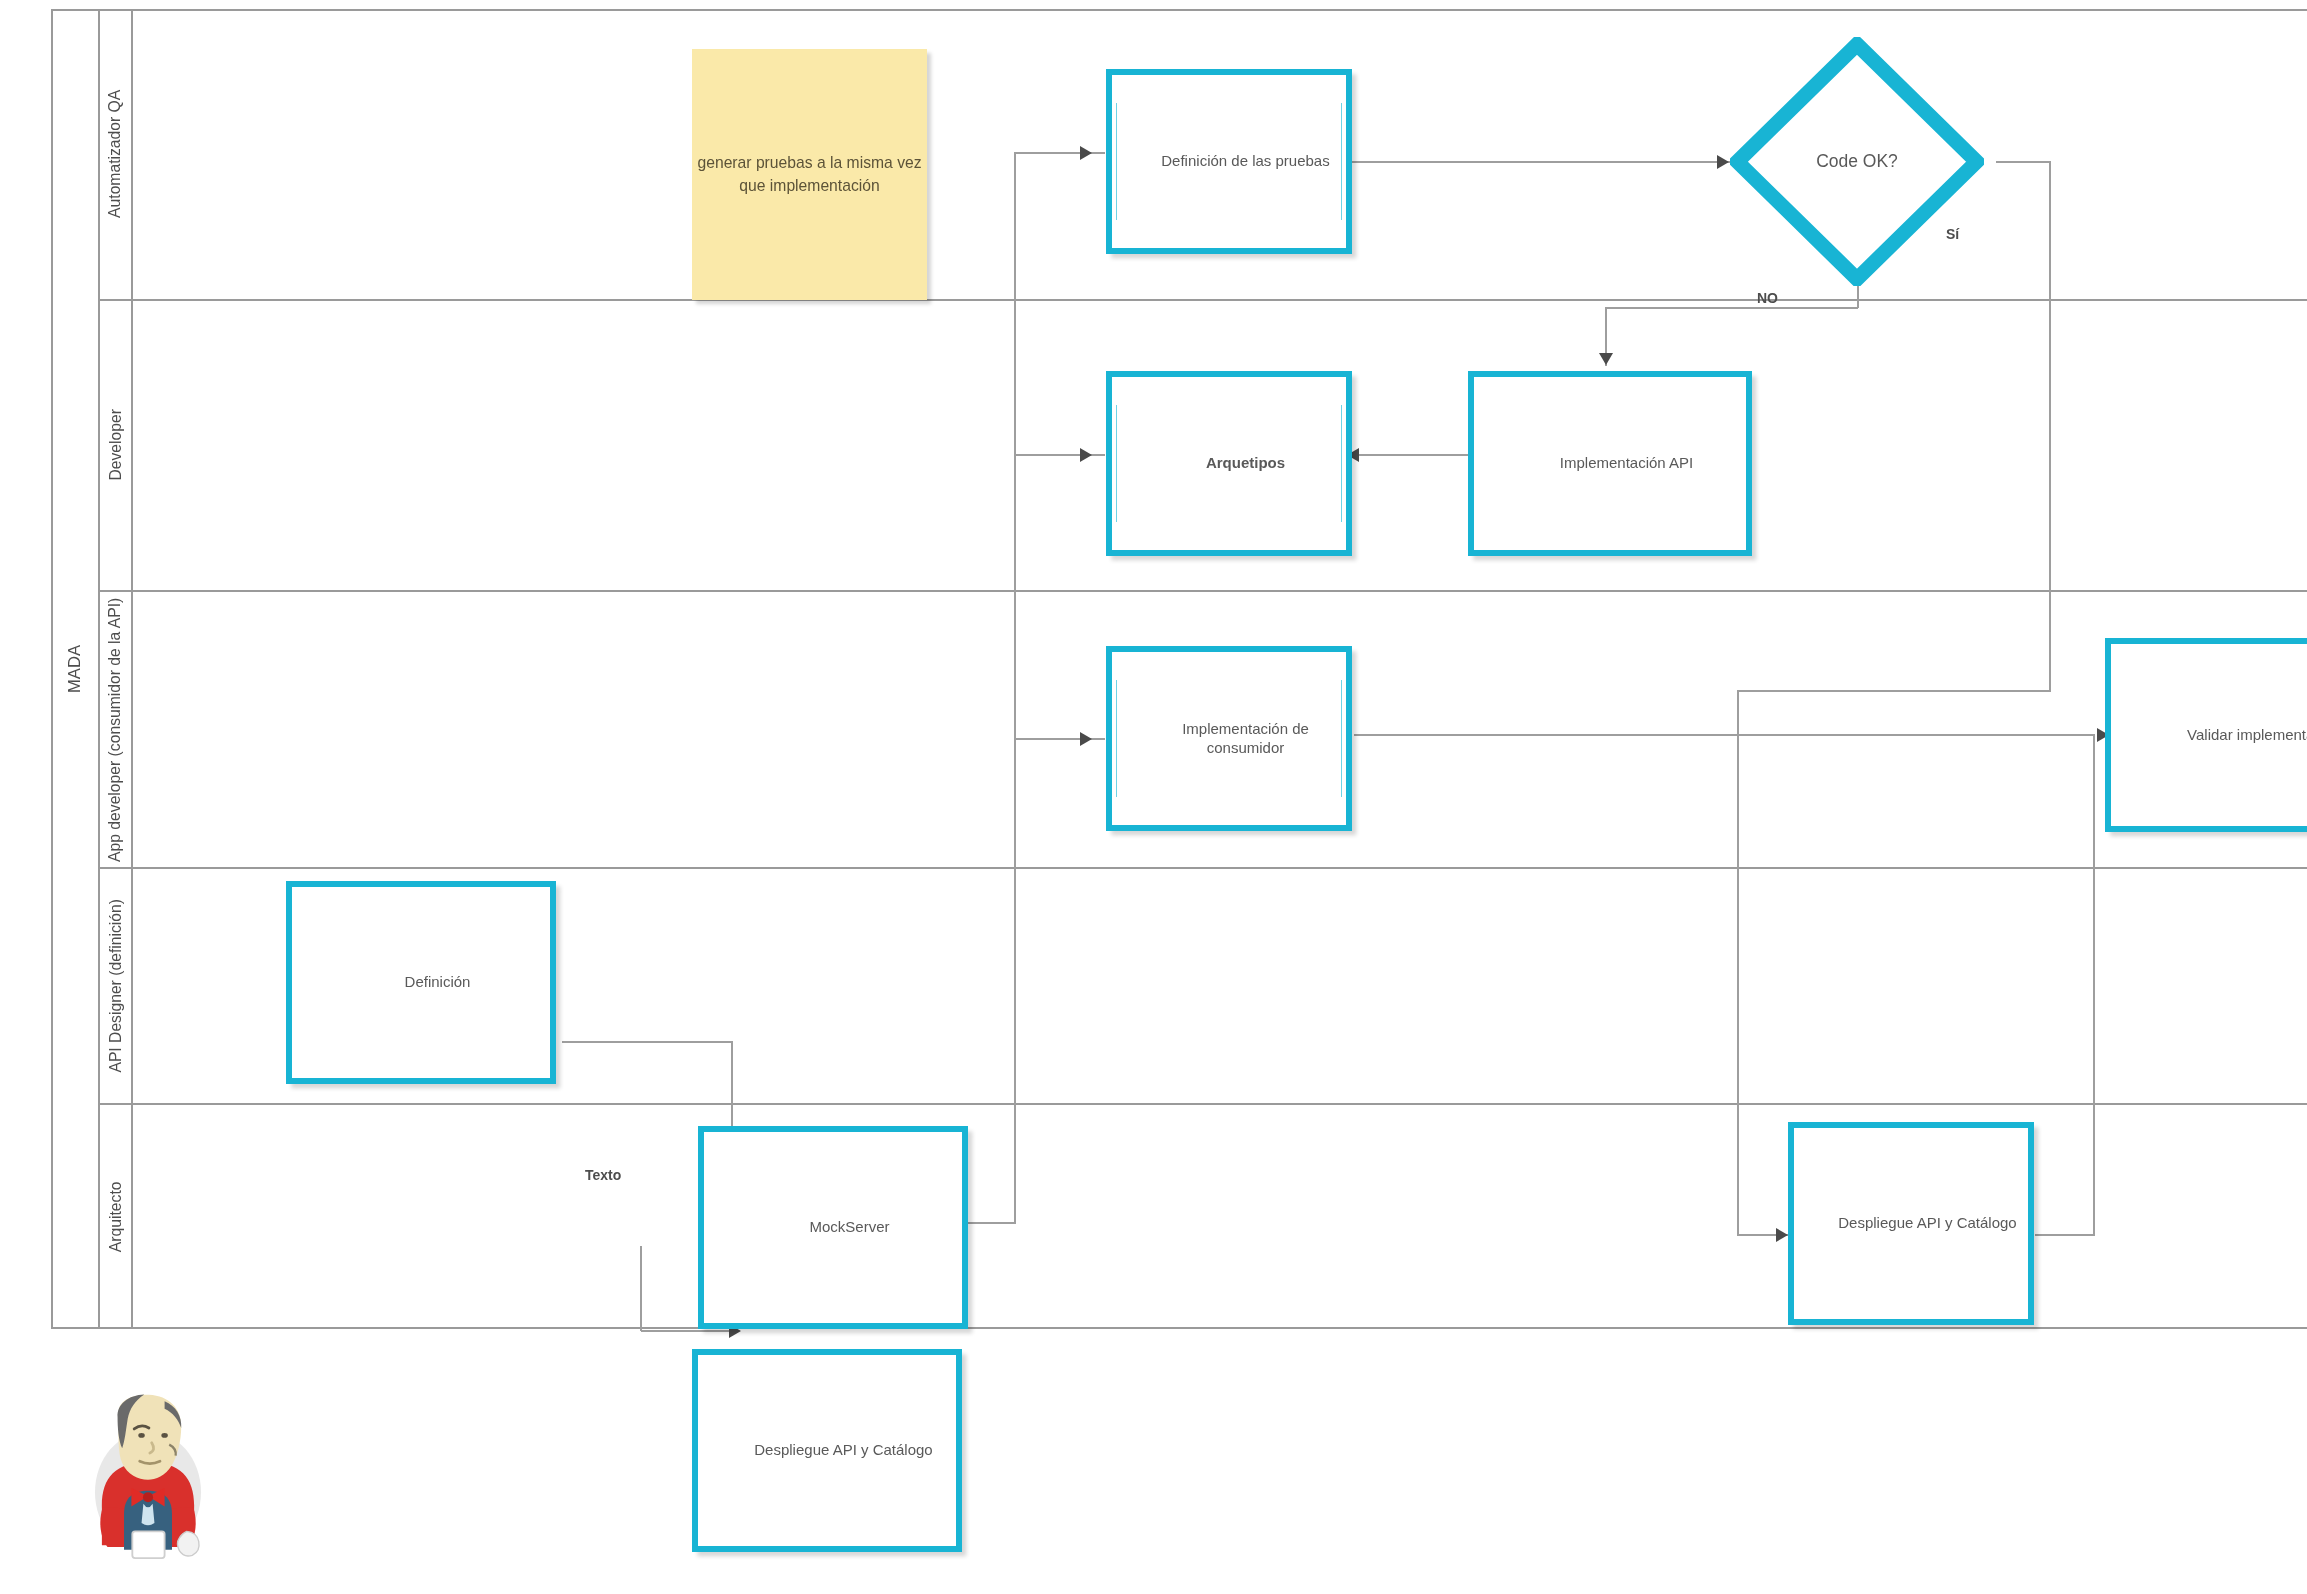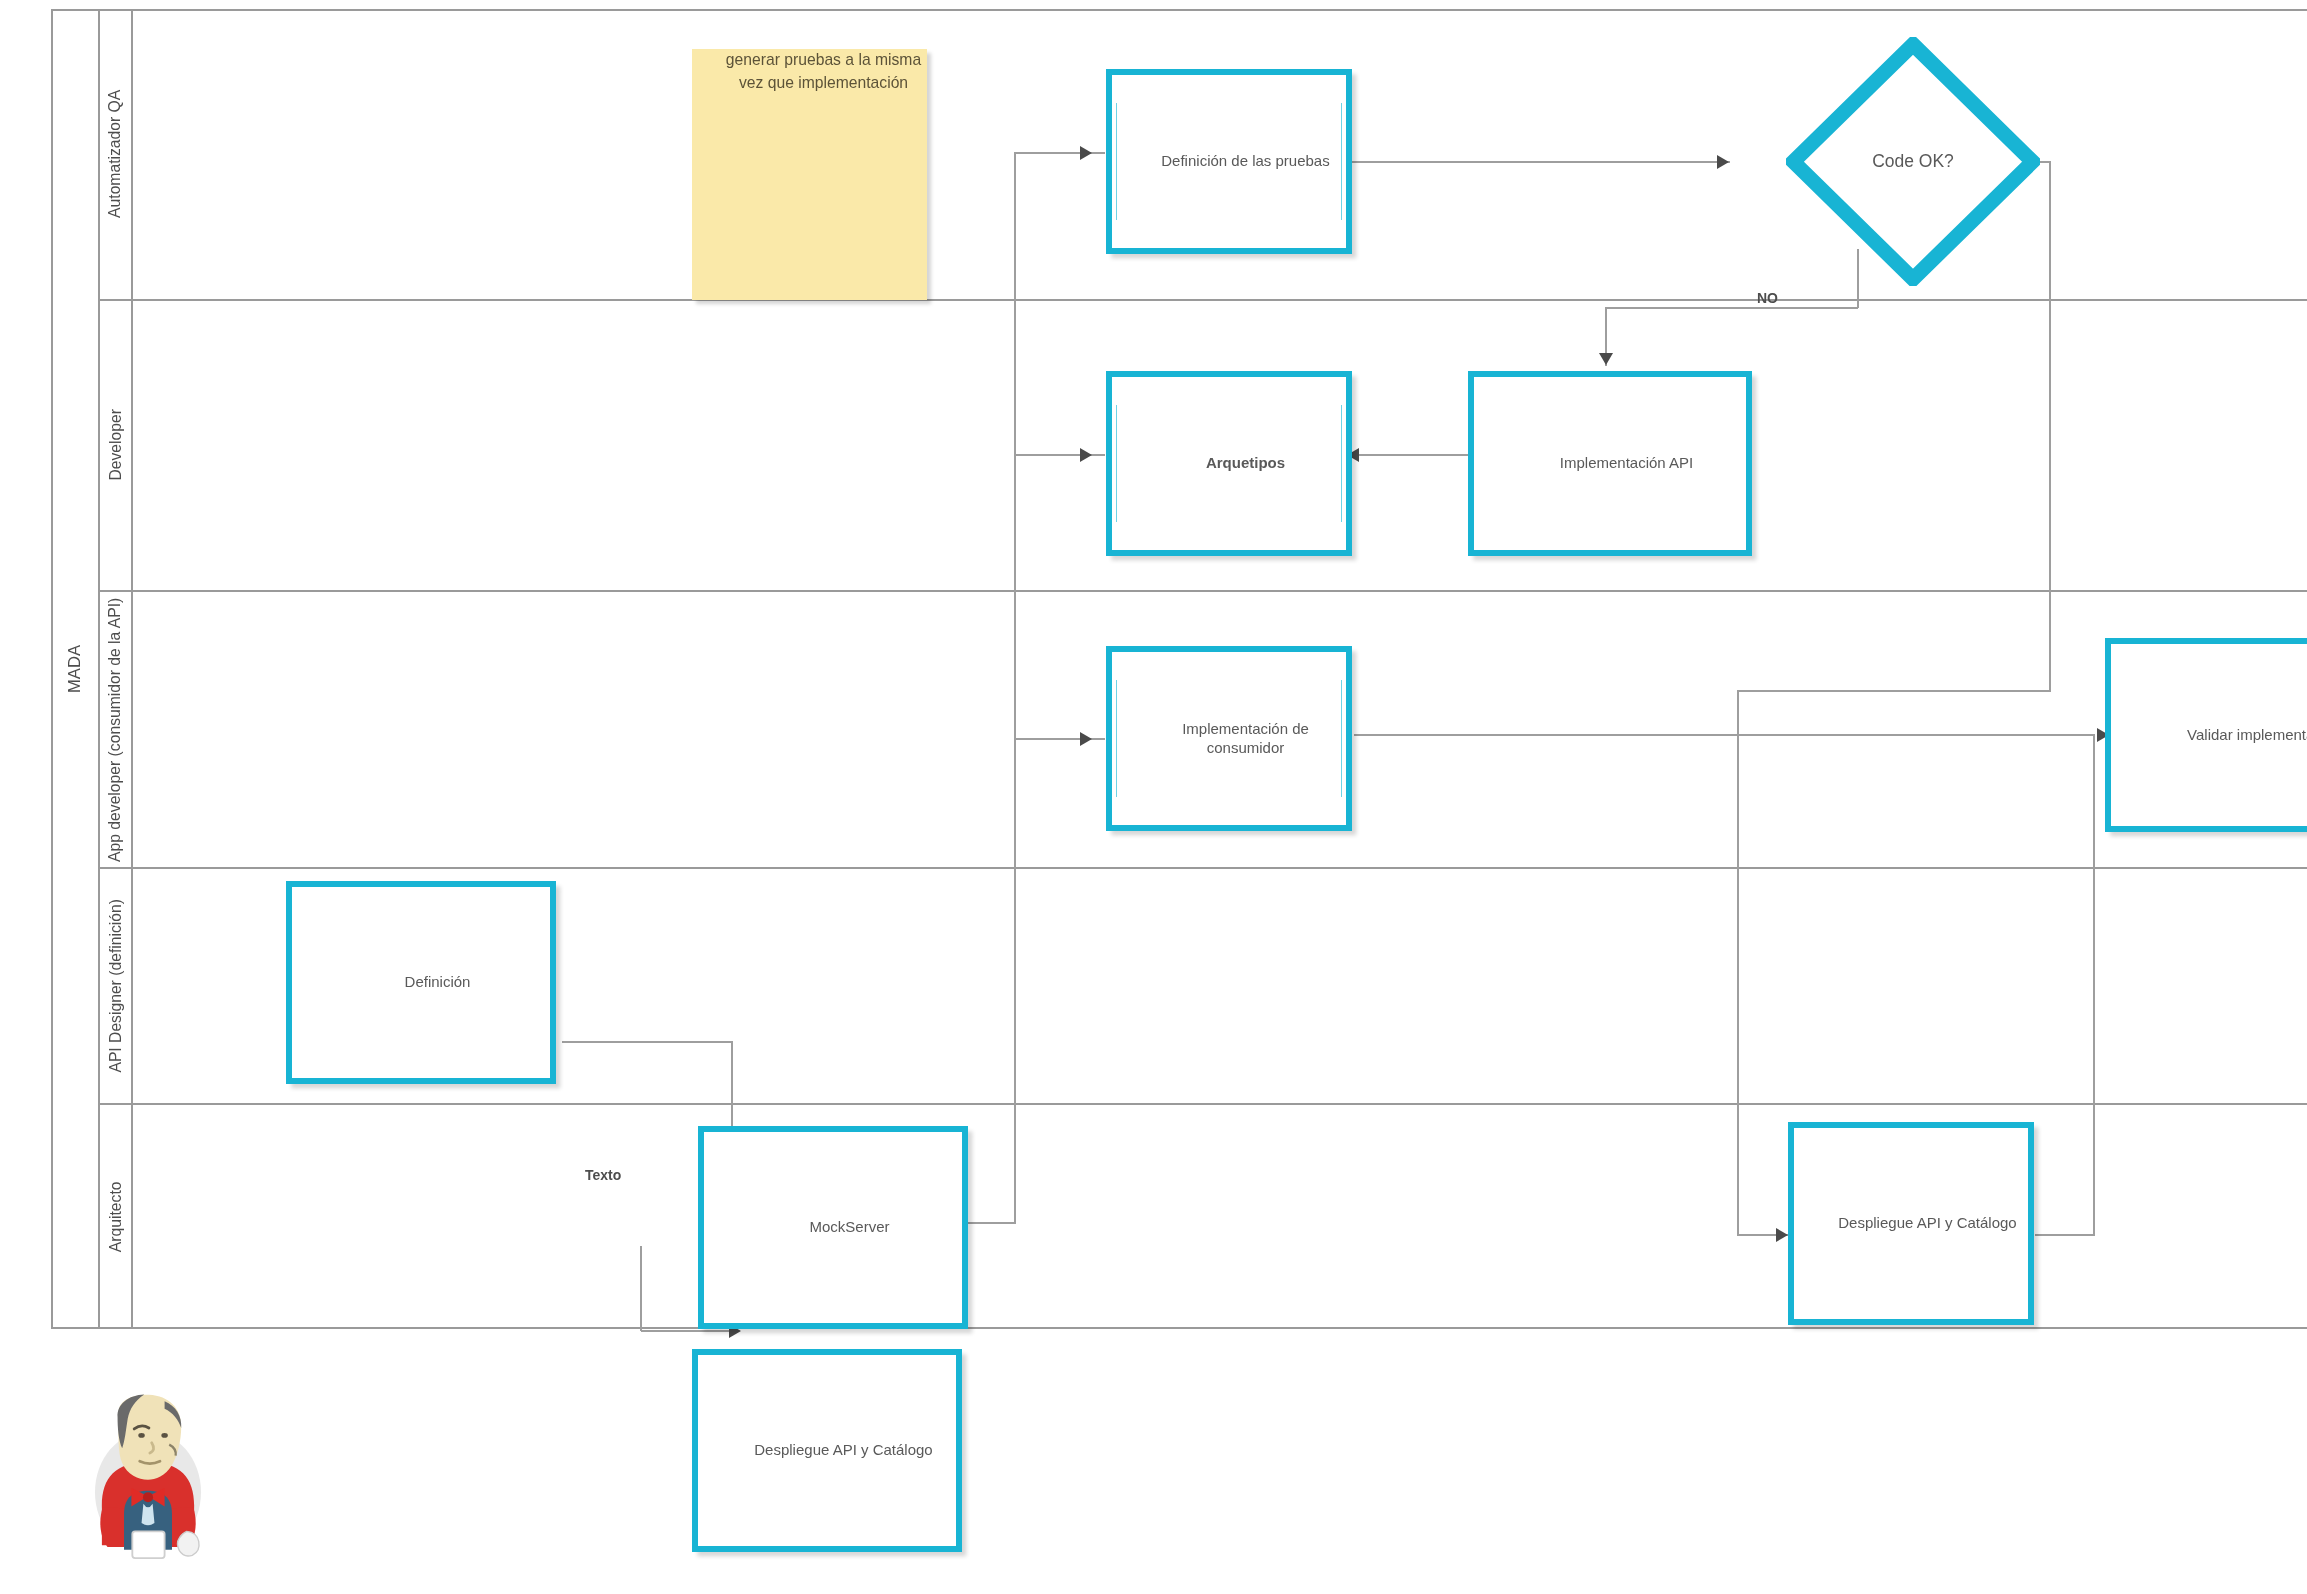--- a/index.html
+++ b/index.html
@@ -30,23 +30,23 @@
   .task.rules::after{right:3.7px;}
 
   
   .gateway{position:absolute;}
   .gateway .dia{position:absolute;inset:0;}
   .gateway .lbl{position:absolute;inset:0;display:flex;align-items:center;justify-content:center;
                 font-size:17.5px;color:#595959;white-space:nowrap;}
 
   
   .note{position:absolute;box-sizing:border-box;background:#FAE9A9;
-        display:flex;justify-content:center;text-align:center;
+        display:flex;align-items:center;justify-content:center;text-align:center;
         font-size:15.7px;color:#5c5338;line-height:1.45;
-        box-shadow:4.2px 4.2px 3.7px rgba(0,0,0,0.17);padding-left:28px;}
+        box-shadow:4.2px 4.2px 3.7px rgba(0,0,0,0.17);}
   .note span{display:block;width:118%;}
 
   
   .conn{position:absolute;background:#9e9e9e;}
   .h{height:1.8px;}
   .v{width:1.8px;}
   .arrow{position:absolute;width:0;height:0;}
   .arrow.right{border-top:7px solid transparent;border-bottom:7px solid transparent;border-left:12px solid #4a4a4a;}
   .arrow.left{border-top:7px solid transparent;border-bottom:7px solid transparent;border-right:12px solid #4a4a4a;}
   .arrow.down{border-left:7px solid transparent;border-right:7px solid transparent;border-top:12px solid #4a4a4a;}
@@ -142,21 +142,21 @@
   <div class="arrow right" style="left:2097px;top:728px;"></div>
 
   <div class="note" style="left:692px;top:49px;width:235px;height:251px;">
     <span>generar pruebas a la misma vez que implementación</span>
   </div>
 
   <div class="task rules" style="left:1106px;top:69px;width:246px;height:185px;">
     <span>Definición de las pruebas</span>
   </div>
 
-  <div class="gateway" style="left:1786px;top:37px;width:254px;height:249px;">
+  <div class="gateway" style="left:1730px;top:37px;width:254px;height:249px;">
     <svg class="dia" viewBox="0 0 550 540" preserveAspectRatio="none">
       <polygon points="275,16 534,270 275,524 16,270" fill="#ffffff" stroke="#18b4d4" stroke-width="32"></polygon>
     </svg>
     <div class="lbl">Code OK?</div>
   </div>
 
   <div class="task rules bold" style="left:1106px;top:371px;width:246px;height:185px;">
     <span>Arquetipos</span>
   </div>
 

